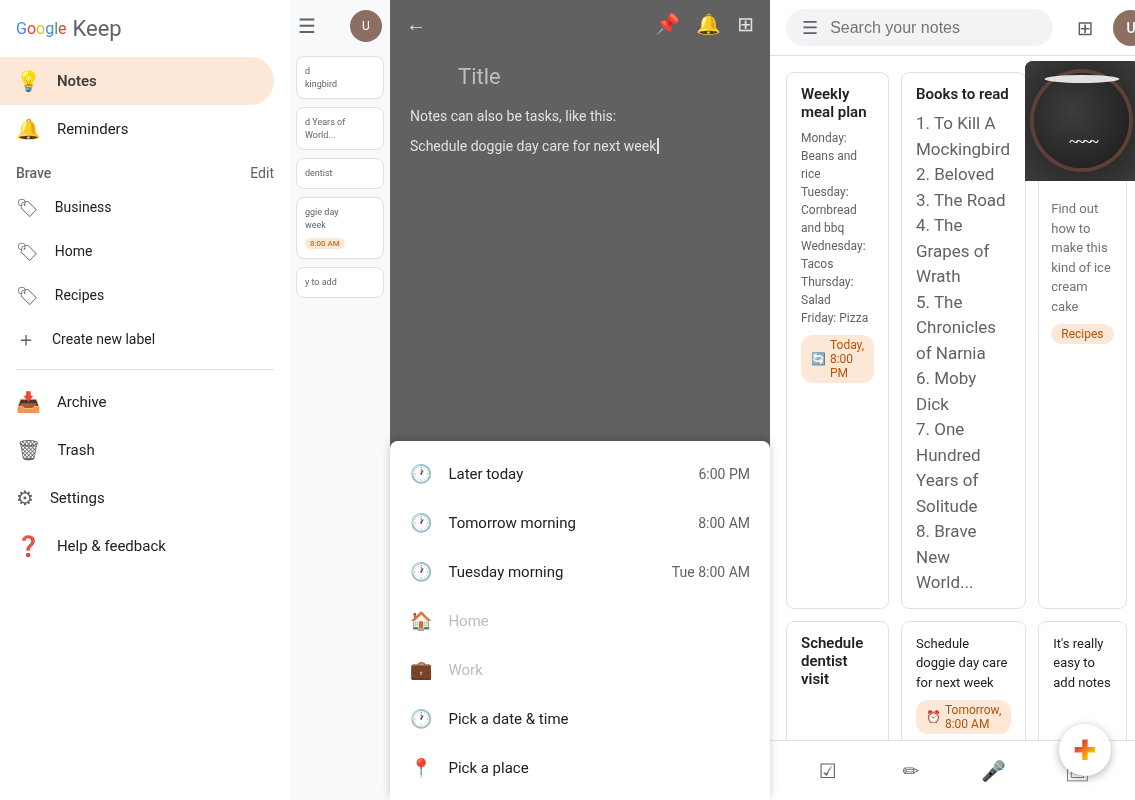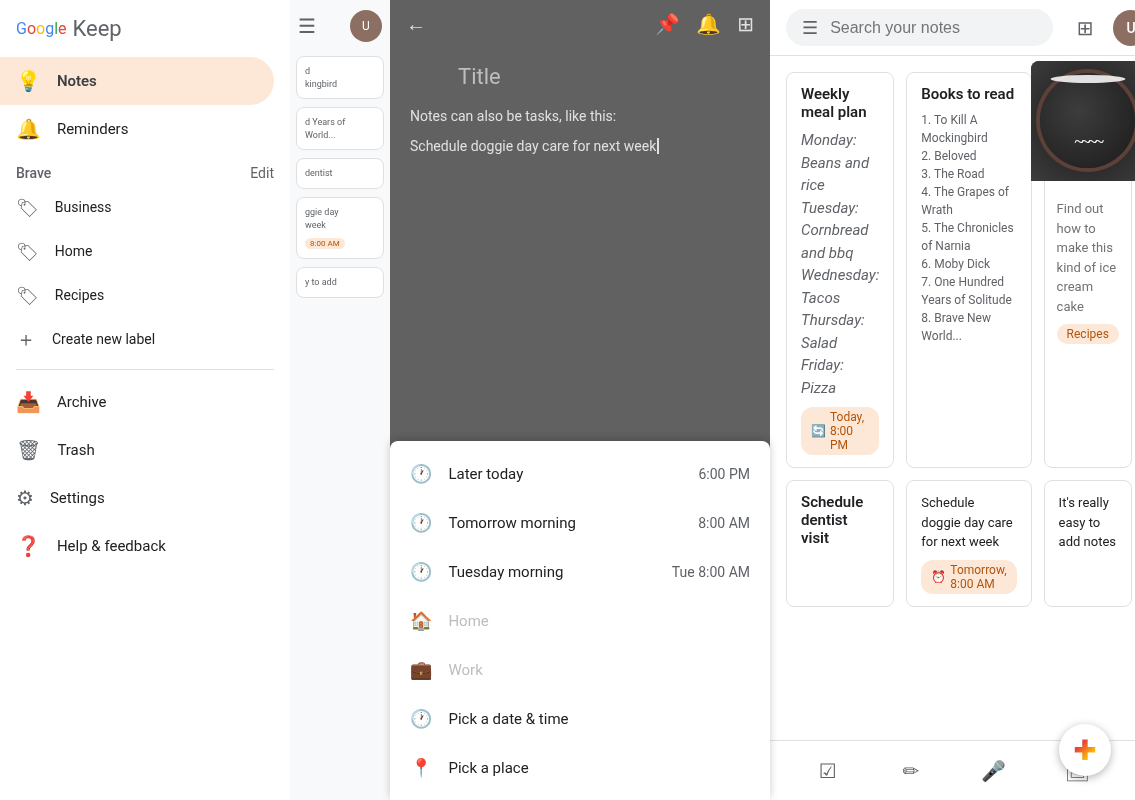--- a/index.html
+++ b/index.html
@@ -670,34 +670,34 @@
     <div class="header-icons">
       <div class="header-icon-btn">⊞</div>
       <div class="avatar">U</div>
     </div>
   </div>
 
   <div class="notes-grid">
 
     <div class="note-card">
       <div class="note-card-title">Weekly meal plan</div>
-      <div class="note-card-body" style="white-space: pre-line;font-size:15px;font-style:italic;">Monday: Beans and rice
+      <div class="note-card-body" style="white-space: pre-line;font-size:12px;">Monday: Beans and rice
 Tuesday: Cornbread and bbq
 Wednesday: Tacos
 Thursday: Salad
 Friday: Pizza</div>
       <div class="note-reminder-badge">
         <span>🔄</span>
         <span>Today, 8:00 PM</span>
       </div>
     </div>
 
     <div class="note-card">
       <div class="note-card-title">Books to read</div>
-      <div class="note-card-body" style="white-space:pre-line;font-size:12px;">1. To Kill A Mockingbird
+      <div class="note-card-body" style="white-space:pre-line;font-size:17px;">1. To Kill A Mockingbird
 2. Beloved
 3. The Road
 4. The Grapes of Wrath
 5. The Chronicles of Narnia
 6. Moby Dick
 7. One Hundred Years of Solitude
 8. Brave New World...</div>
     </div>
 
     <div class="note-card" style="padding:0;">

